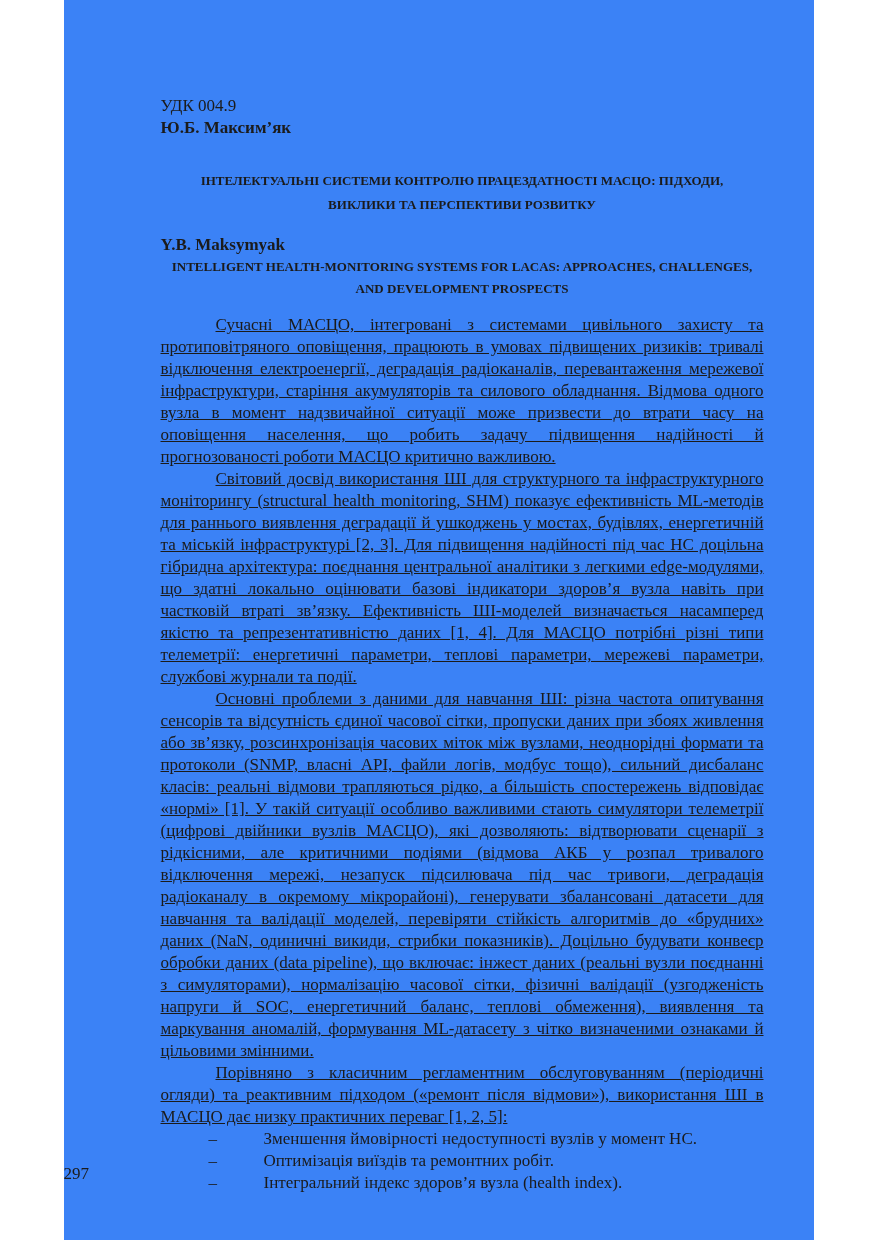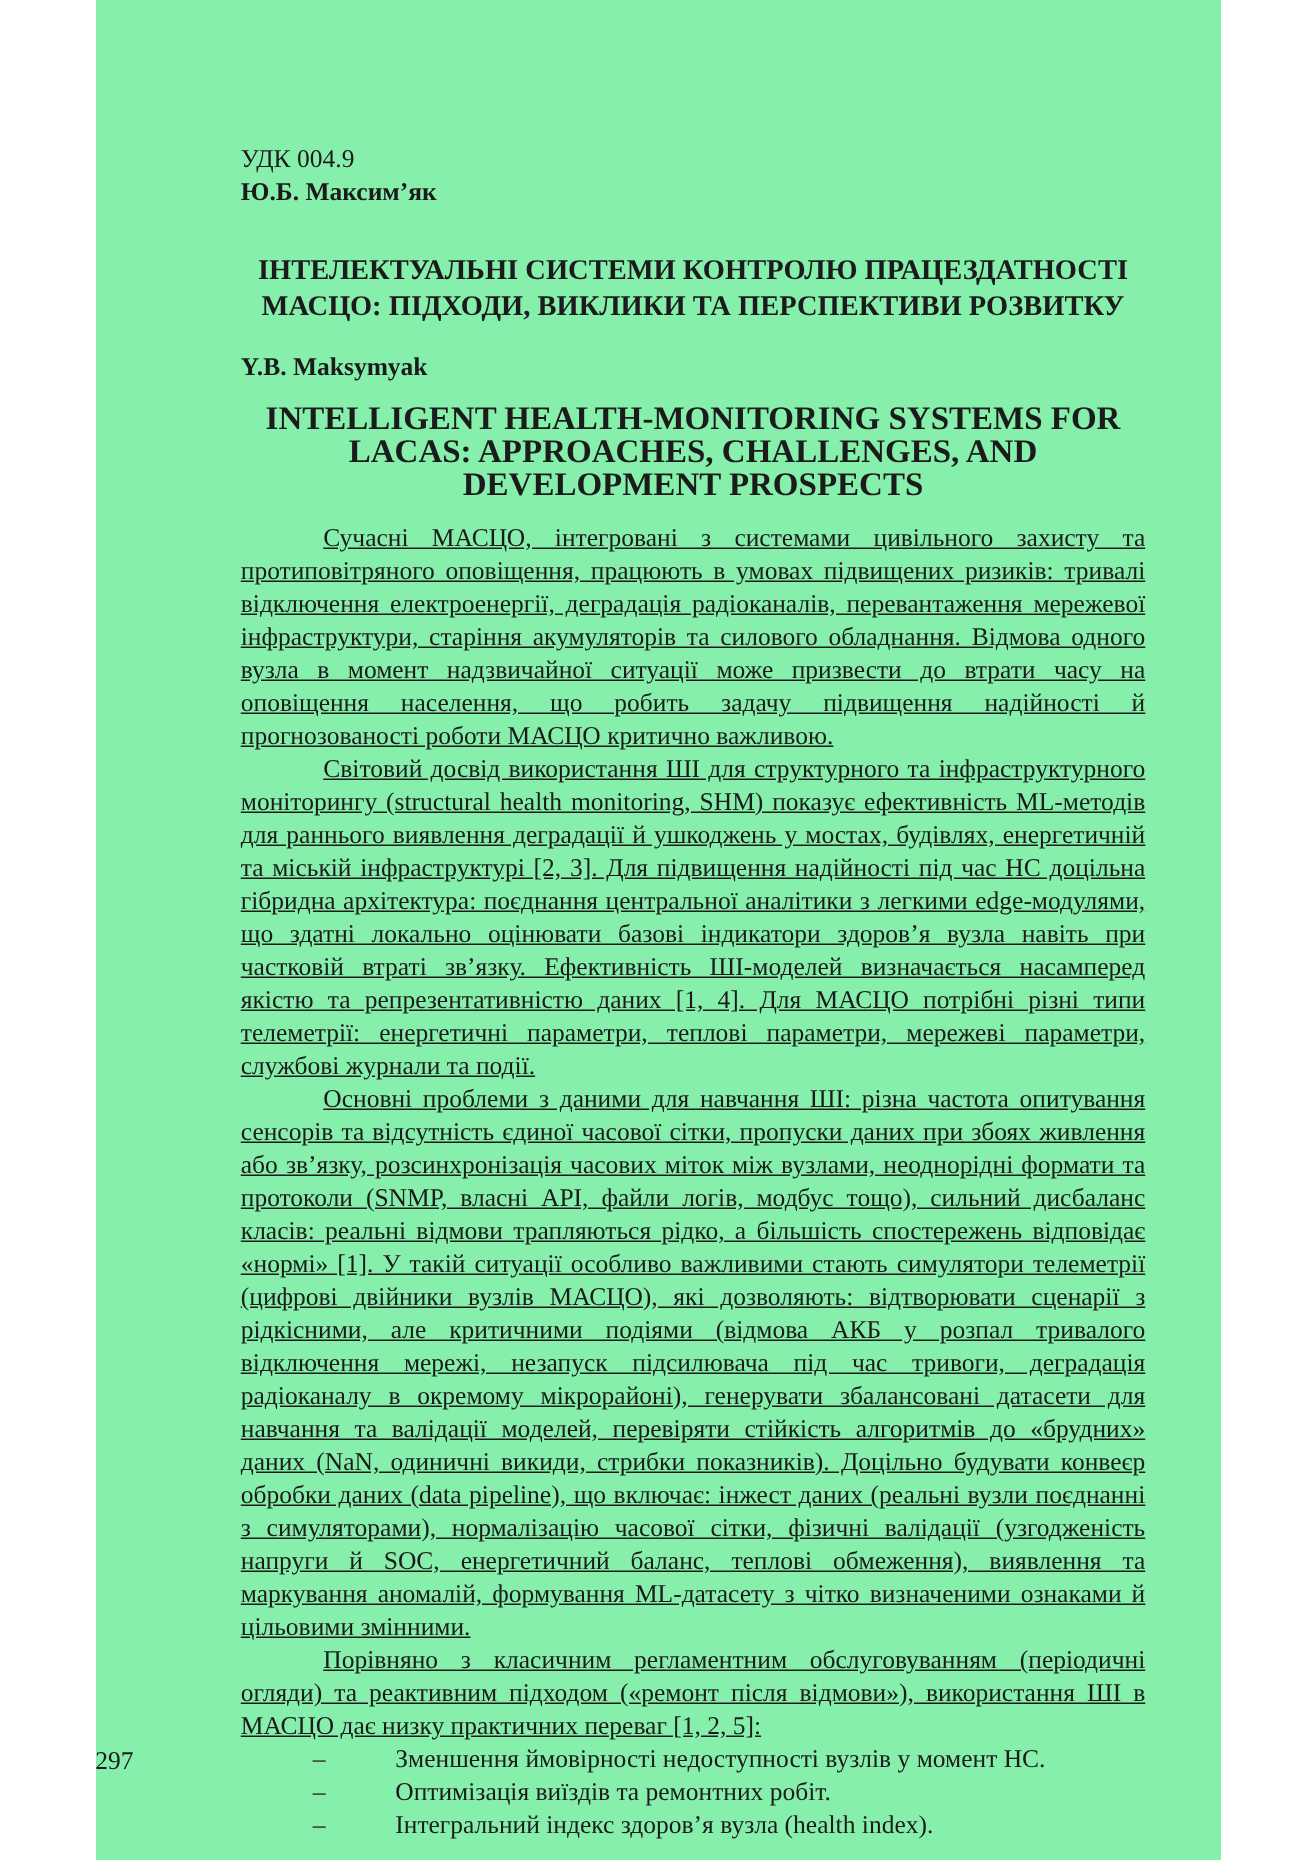--- a/index.html
+++ b/index.html
@@ -1,49 +1,49 @@
 <!DOCTYPE html>
 <html><head>
 <meta charset="utf-8">
 <style>
   html, body { margin: 0; padding: 0; background: #ffffff; }
   .page {
     position: relative;
     width: 750px;
     height: 1240px;
     margin: 0 auto;
-    background: #86efac;
+    background: #3b82f6;
     box-sizing: border-box;
     padding: 95px 50px 0 97px;
     color: #1b1b1b;
     font-family: "Liberation Serif", "DejaVu Serif", serif;
     font-size: 17px;
     line-height: 22px;
     overflow: hidden;
   }
   .line { margin: 0; }
   .author-uk { font-weight: bold; }
   .title-uk {
     font-weight: bold;
     text-align: center;
-    font-size: 19px;
+    font-size: 13px;
     line-height: 24px;
     margin: 30px 0 0 0;
     padding: 0 10px;
   }
   .author-en {
     font-weight: bold;
     margin-top: 17px;
   }
   .title-en {
     font-weight: bold;
     text-align: center;
-    font-size: 22px;
+    font-size: 13px;
     line-height: 22px;
-    margin: 12px;
+    margin: 0;
   }
   p.body {
     margin: 0;
     text-align: justify;
     text-indent: 55px;
     text-decoration: underline;
   }
   p.body.first { margin-top: 14px; }
   .list-item {
     display: flex;

